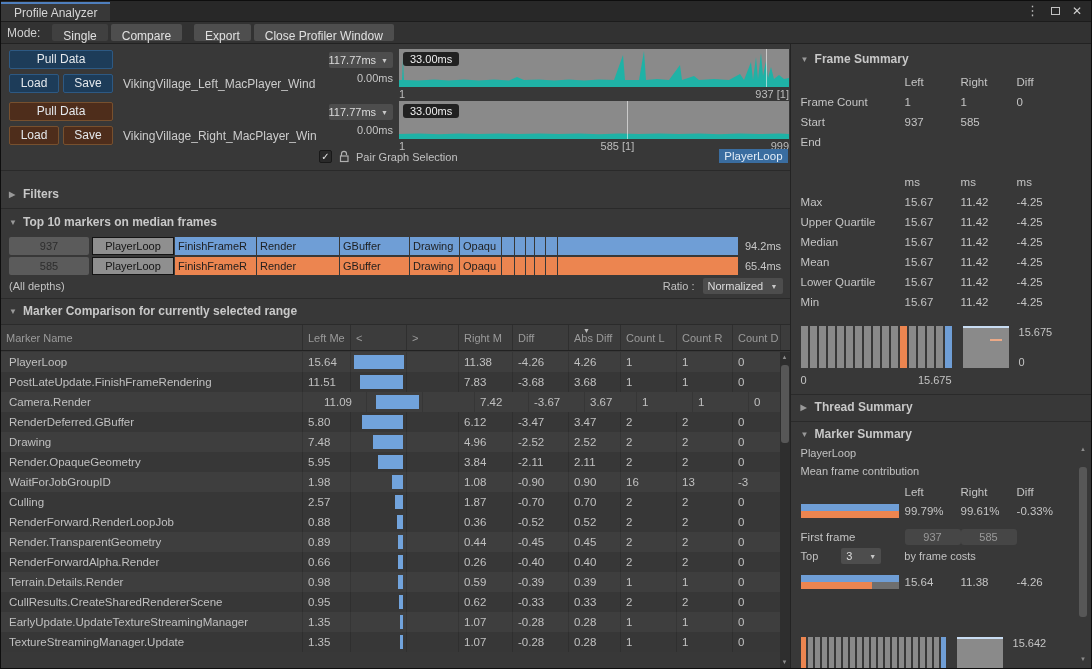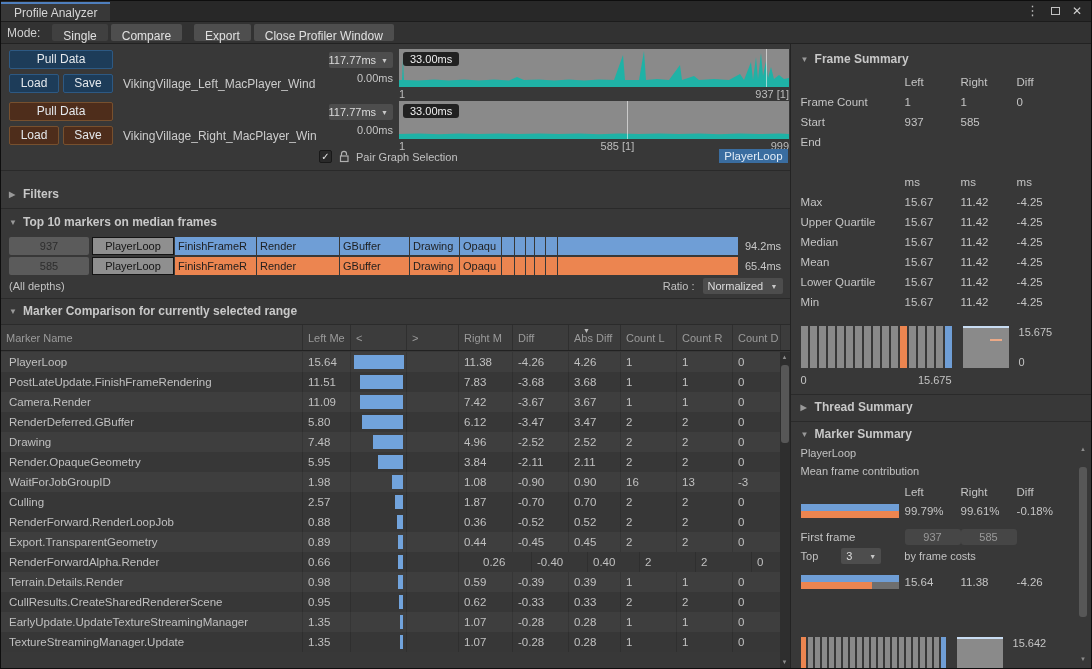--- a/index.html
+++ b/index.html
@@ -274,21 +274,21 @@
             <div class="td" style="width: 52px;"></div>
             <div class="td" style="width: 54px;">7.83</div>
             <div class="td" style="width: 56px;">-3.68</div>
             <div class="td" style="width: 52px;">3.68</div>
             <div class="td" style="width: 56px;">1</div>
             <div class="td" style="width: 56px;">1</div>
             <div class="td" style="width: 48px;">0</div>
           </div>
           <div class="tr alt">
             <div class="td tdname" style="width: 302px;">Camera.Render</div>
-            <div class="td" style="width: 48px;">11.09</div>
+            <div class="td" style="width: 48px; margin-left: 16px;">11.09</div>
             <div class="td tdbar" style="width: 56px;">
               <div class="cbar" style="width: 43.1px;"></div>
             </div>
             <div class="td" style="width: 52px;"></div>
             <div class="td" style="width: 54px;">7.42</div>
             <div class="td" style="width: 56px;">-3.67</div>
             <div class="td" style="width: 52px;">3.67</div>
             <div class="td" style="width: 56px;">1</div>
             <div class="td" style="width: 56px;">1</div>
             <div class="td" style="width: 48px;">0</div>
@@ -371,41 +371,41 @@
             </div>
             <div class="td" style="width: 52px;"></div>
             <div class="td" style="width: 54px;">0.36</div>
             <div class="td" style="width: 56px;">-0.52</div>
             <div class="td" style="width: 52px;">0.52</div>
             <div class="td" style="width: 56px;">2</div>
             <div class="td" style="width: 56px;">2</div>
             <div class="td" style="width: 48px;">0</div>
           </div>
           <div class="tr alt">
-            <div class="td tdname" style="width: 302px;">Export.TransparentGeometry</div>
+            <div class="td tdname" style="width: 302px;">Render.TransparentGeometry</div>
             <div class="td" style="width: 48px;">0.89</div>
             <div class="td tdbar" style="width: 56px;">
               <div class="cbar" style="width: 5.3px;"></div>
             </div>
             <div class="td" style="width: 52px;"></div>
             <div class="td" style="width: 54px;">0.44</div>
             <div class="td" style="width: 56px;">-0.45</div>
             <div class="td" style="width: 52px;">0.45</div>
             <div class="td" style="width: 56px;">2</div>
             <div class="td" style="width: 56px;">2</div>
             <div class="td" style="width: 48px;">0</div>
           </div>
           <div class="tr">
             <div class="td tdname" style="width: 302px;">RenderForwardAlpha.Render</div>
             <div class="td" style="width: 48px;">0.66</div>
             <div class="td tdbar" style="width: 56px;">
               <div class="cbar" style="width: 4.7px;"></div>
             </div>
             <div class="td" style="width: 52px;"></div>
-            <div class="td" style="width: 54px; margin-left: 19px;">0.26</div>
+            <div class="td" style="width: 54px;">0.26</div>
             <div class="td" style="width: 56px;">-0.40</div>
             <div class="td" style="width: 52px;">0.40</div>
             <div class="td" style="width: 56px;">2</div>
             <div class="td" style="width: 56px;">2</div>
             <div class="td" style="width: 48px;">0</div>
           </div>
           <div class="tr alt">
             <div class="td tdname" style="width: 302px;">Terrain.Details.Render</div>
             <div class="td" style="width: 48px;">0.98</div>
             <div class="td tdbar" style="width: 56px;">
@@ -605,21 +605,21 @@
 
       <div class="rabs grow" style="top:457px;">
         <span class="stack">
           <span class="st" style="display:block;"></span>
           <span class="sb">
               <span class="o" style="width:100%;"></span>
             </span>
         </span>
         <span class="gv">99.79%</span>
         <span class="gv">99.61%</span>
-        <span class="gv">-0.18%</span>
+        <span class="gv">-0.33%</span>
       </div>
 
       <div class="rabs grow" style="top:483px;">
         <span class="gl">First frame</span>
         <span class="fbtn">937</span>
         <span class="fbtn">585</span>
       </div>
 
       <div class="rabs toprow" style="top:504px;gap:23px;">
         <span>Top</span>

